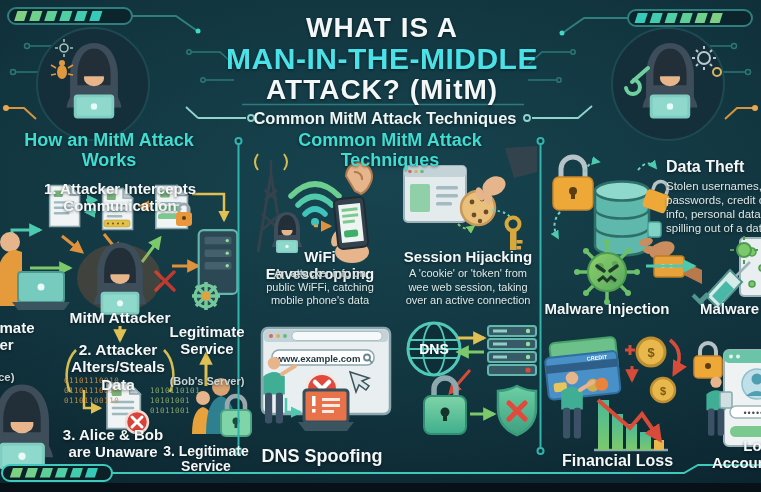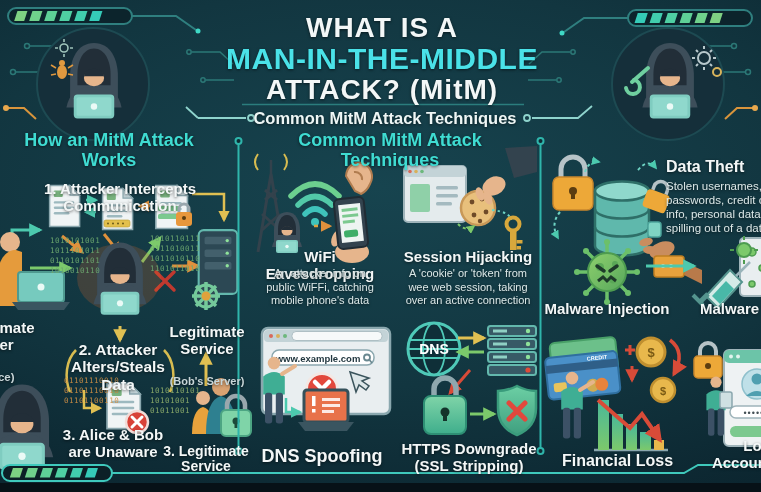--- a/index.html
+++ b/index.html
@@ -515,28 +515,20 @@
       <rect x="195" y="468" width="10" height="9.5" fill="#5ed097"></rect>
           <rect x="210" y="468" width="10" height="9.5" fill="#4fcfa3"></rect>
       <rect x="225" y="468" width="10" height="9.5" fill="#41cdae"></rect>
           <rect x="240" y="468" width="10" height="9.5" fill="#35cbb8"></rect>
     </g>
     <path d="M112 473 H684 L698 465 H761" stroke="#3fc9bc" stroke-width="2" fill="none"></path>
   </g>
   <rect x="0" y="483" width="761" height="9" fill="#071117"></rect>
 </svg>
 
-<div class="bin" style="left:50px;top:236px;width:62px;color:#6da96f;">1010101001
-1011101011
-0110101101
-1010010110</div>
-<div class="bin" style="left:150px;top:234px;width:62px;color:#6da96f;">1010110111
-0111010011
-1011010110
-1101011010</div>
 <div class="bin" style="left:64px;top:376px;width:66px;color:#cf8f45;">01101110010
 01101110010
 01101100110</div>
 <div class="bin" style="left:150px;top:386px;width:60px;color:#8fae6b;">1010110101
 10101001
 01011001</div>
 
 <div class="txt" style="left:232px;top:12px;width:300px;font-size:28px;font-weight:800;letter-spacing:1px;">WHAT IS A</div>
 <div class="txt cyan" style="left:180px;top:42px;width:404px;font-size:30px;font-weight:800;color:#4ae2e8;letter-spacing:.5px;">MAN-IN-THE-MIDDLE</div>
 <div class="txt" style="left:230px;top:74px;width:304px;font-size:28px;font-weight:800;letter-spacing:1px;">ATTACK? (MitM)</div>
@@ -545,20 +537,21 @@
 <div class="txt cyan" style="left:0px;top:130px;width:218px;font-size:18px;font-weight:800;">How an MitM Attack Works</div>
 <div class="txt cyan" style="left:253px;top:130px;width:274px;font-size:18px;font-weight:800;">Common MitM Attack Techniques</div>
 
 <div class="txt" style="left:40px;top:149px;width:160px;font-size:15px;font-weight:800;margin-top:32px;">1. Attacker Intercepts
 Communication</div>
 <div class="txt" style="left:-62px;top:302px;width:118px;">
   <div style="font-size:15px;font-weight:800;white-space:pre-line;">Legitimate
 User</div>
   <div class="muted" style="font-size:11.5px;">(Alice)</div>
 </div>
+<div class="txt" style="left:58px;top:309px;width:124px;font-size:15.5px;font-weight:800;">MitM Attacker</div>
 <div class="txt" style="left:156px;top:306px;width:102px;">
   <div style="font-size:15px;font-weight:800;white-space:pre-line;">Legitimate
 Service</div>
   <div class="muted" style="font-size:11px;text-align:center;">(Bob's Server)</div>
 </div>
 <div class="txt" style="left:56px;top:341px;width:124px;font-size:15.5px;font-weight:800;">2. Attacker
 Alters/Steals
 Data</div>
 <div class="txt" style="left:52px;top:427px;width:122px;font-size:15px;font-weight:800;">3. Alice &amp; Bob
 are Unaware</div>
@@ -570,22 +563,20 @@
 
 <div class="txt" style="left:250px;top:249px;width:140px;font-size:15px;font-weight:800;">WiFi Eavesdropping</div>
 <div class="txt" style="left:250px;top:267px;width:140px;font-size:11px;line-height:13.5px;color:#dce8e8;">An attacker info on
 public WiFFi, catching
 mobile phone's data</div>
 <div class="txt" style="left:398px;top:249px;width:140px;font-size:15px;font-weight:800;">Session Hijacking</div>
 <div class="txt" style="left:396px;top:267px;width:144px;font-size:11px;line-height:13.5px;color:#dce8e8;">A 'cookie' or 'token' from
 wee web session, taking
 over an active connection</div>
 <div class="txt" style="left:255px;top:446px;width:134px;font-size:18px;font-weight:800;">DNS Spoofing</div>
-<div class="txt" style="left:398px;top:441px;width:142px;font-size:15px;font-weight:800;line-height:16.5px;">HTTPS Downgrade
-(SSL Stripping)</div>
 
 <div class="txt" style="left:666px;top:158px;width:120px;font-size:16px;font-weight:800;text-align:left;">Data Theft</div>
 <div class="txt" style="left:666px;top:179px;width:150px;font-size:11.5px;line-height:14px;color:#dce8e8;text-align:left;">Stolen usernames,
 passwords, credit card
 info, personal data
 spilling out of a database</div>
 <div class="txt" style="left:538px;top:301px;width:138px;font-size:15px;font-weight:800;">Malware Injection</div>
 <div class="txt" style="left:700px;top:301px;width:130px;font-size:15px;font-weight:800;text-align:left;">Malware Injection</div>
 <div class="txt" style="left:545px;top:452px;width:145px;font-size:16px;font-weight:700;">Financial Loss</div>
 <div class="txt" style="left:705px;top:437px;width:130px;font-size:15px;font-weight:800;line-height:17px;">Loss of

